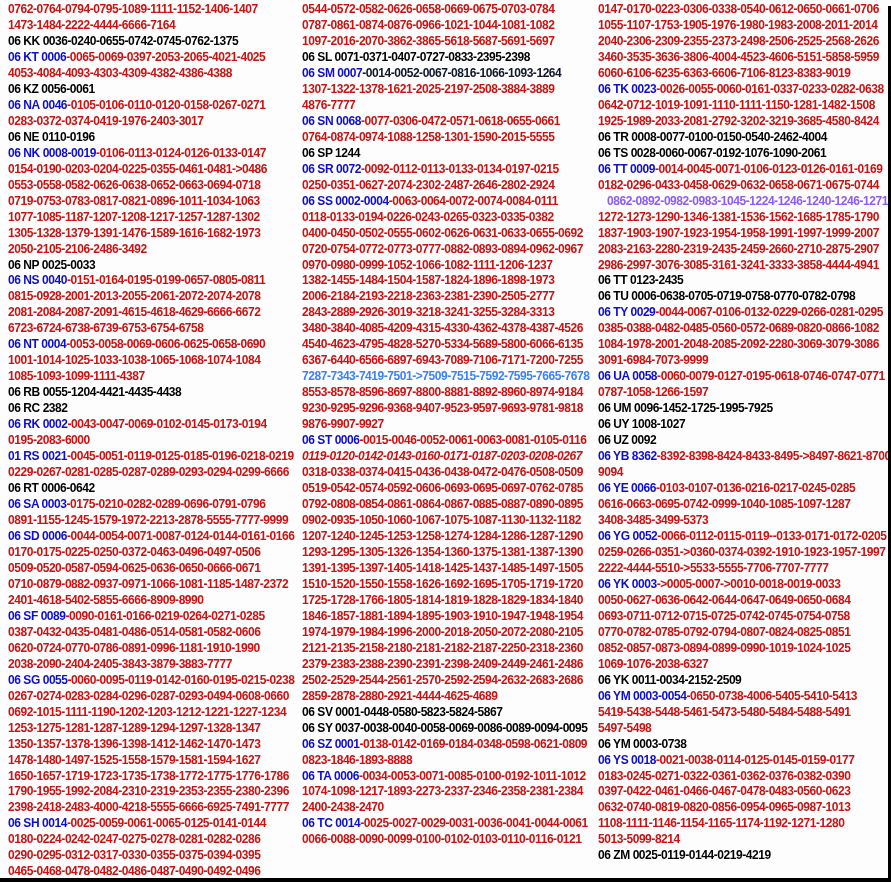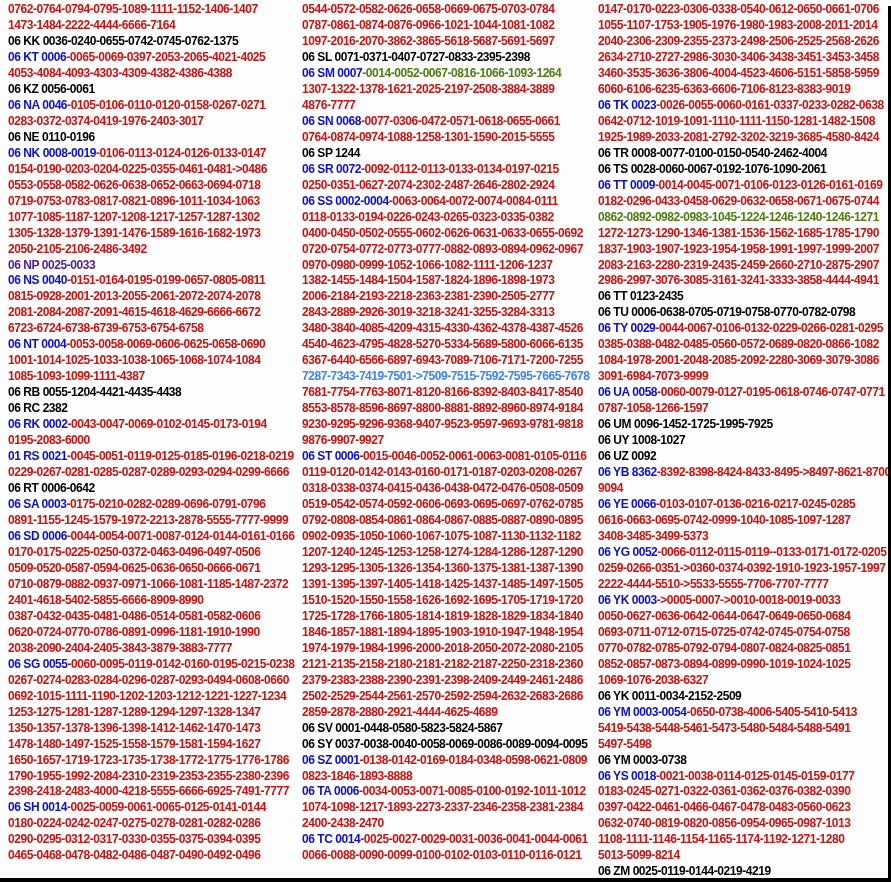--- a/index.html
+++ b/index.html
@@ -49,21 +49,21 @@
       <div class="line"><span style="color: rgb(14, 14, 203);">06 NA 0046</span><span style="color: rgb(203, 18, 18);">-0105-0106-0110-0120-0158-0267-0271</span></div>
       <div class="line"><span style="color: rgb(203, 18, 18);">0283-0372-0374-0419-1976-2403-3017</span></div>
       <div class="line"><span style="color: rgb(0, 0, 0);">06 NE 0110-0196</span></div>
       <div class="line"><span style="color: rgb(14, 14, 203);">06 NK 0008-0019</span><span style="color: rgb(203, 18, 18);">-0106-0113-0124-0126-0133-0147</span></div>
       <div class="line"><span style="color: rgb(203, 18, 18);">0154-0190-0203-0204-0225-0355-0461-0481-&gt;0486</span></div>
       <div class="line"><span style="color: rgb(203, 18, 18);">0553-0558-0582-0626-0638-0652-0663-0694-0718</span></div>
       <div class="line"><span style="color: rgb(203, 18, 18);">0719-0753-0783-0817-0821-0896-1011-1034-1063</span></div>
       <div class="line"><span style="color: rgb(203, 18, 18);">1077-1085-1187-1207-1208-1217-1257-1287-1302</span></div>
       <div class="line"><span style="color: rgb(203, 18, 18);">1305-1328-1379-1391-1476-1589-1616-1682-1973</span></div>
       <div class="line"><span style="color: rgb(203, 18, 18); text-align: right;">2050-2105-2106-2486-3492</span></div>
-      <div class="line"><span style="color: #4c1d95;">06 NP 0025-0033</span></div>
+      <div class="line"><span style="color: #000000;">06 NP 0025-0033</span></div>
       <div class="line"><span style="color: rgb(14, 14, 203);">06 NS 0040</span><span style="color: rgb(203, 18, 18);">-0151-0164-0195-0199-0657-0805-0811</span></div>
       <div class="line"><span style="color: rgb(203, 18, 18);">0815-0928-2001-2013-2055-2061-2072-2074-2078</span></div>
       <div class="line"><span style="color: rgb(203, 18, 18);">2081-2084-2087-2091-4615-4618-4629-6666-6672</span></div>
       <div class="line"><span style="color: rgb(203, 18, 18);">6723-6724-6738-6739-6753-6754-6758</span></div>
       <div class="line"><span style="color: rgb(14, 14, 203);">06 NT 0004</span><span style="color: rgb(203, 18, 18);">-0053-0058-0069-0606-0625-0658-0690</span></div>
       <div class="line"><span style="color: rgb(203, 18, 18);">1001-1014-1025-1033-1038-1065-1068-1074-1084</span></div>
       <div class="line"><span style="color: rgb(203, 18, 18);">1085-1093-1099-1111-4387</span></div>
       <div class="line"><span style="color: rgb(0, 0, 0);">06 RB 0055-1204-4421-4435-4438</span></div>
       <div class="line"><span style="color: rgb(0, 0, 0);">06 RC 2382</span></div>
       <div class="line"><span style="color: rgb(14, 14, 203);">06 RK 0002</span><span style="color: rgb(203, 18, 18);">-0043-0047-0069-0102-0145-0173-0194</span></div>
@@ -71,20 +71,21 @@
       <div class="line"><span style="color: rgb(14, 14, 203);">01 RS 0021</span><span style="color: rgb(203, 18, 18);">-0045-0051-0119-0125-0185-0196-0218-0219</span></div>
       <div class="line"><span style="color: rgb(203, 18, 18);">0229-0267-0281-0285-0287-0289-0293-0294-0299-6666</span></div>
       <div class="line"><span style="color: rgb(0, 0, 0);">06 RT 0006-0642</span></div>
       <div class="line"><span style="color: rgb(14, 14, 203);">06 SA 0003</span><span style="color: rgb(203, 18, 18);">-0175-0210-0282-0289-0696-0791-0796</span></div>
       <div class="line"><span style="color: rgb(203, 18, 18);">0891-1155-1245-1579-1972-2213-2878-5555-7777-9999</span></div>
       <div class="line"><span style="color: rgb(14, 14, 203);">06 SD 0006</span><span style="color: rgb(203, 18, 18);">-0044-0054-0071-0087-0124-0144-0161-0166</span></div>
       <div class="line"><span style="color: rgb(203, 18, 18);">0170-0175-0225-0250-0372-0463-0496-0497-0506</span></div>
       <div class="line"><span style="color: rgb(203, 18, 18);">0509-0520-0587-0594-0625-0636-0650-0666-0671</span></div>
       <div class="line"><span style="color: rgb(203, 18, 18);">0710-0879-0882-0937-0971-1066-1081-1185-1487-2372</span></div>
       <div class="line"><span style="color: rgb(203, 18, 18);">2401-4618-5402-5855-6666-8909-8990</span></div>
+      <div class="line"><span style="color: rgb(14, 14, 203);">06 SF 0089</span><span style="color: rgb(203, 18, 18);">-0090-0161-0166-0219-0264-0271-0285</span></div>
       <div class="line"><span style="color: rgb(203, 18, 18);">0387-0432-0435-0481-0486-0514-0581-0582-0606</span></div>
       <div class="line"><span style="color: rgb(203, 18, 18);">0620-0724-0770-0786-0891-0996-1181-1910-1990</span></div>
       <div class="line"><span style="color: rgb(203, 18, 18);">2038-2090-2404-2405-3843-3879-3883-7777</span></div>
       <div class="line"><span style="color: rgb(14, 14, 203);">06 SG 0055</span><span style="color: rgb(203, 18, 18);">-0060-0095-0119-0142-0160-0195-0215-0238</span></div>
       <div class="line"><span style="color: rgb(203, 18, 18);">0267-0274-0283-0284-0296-0287-0293-0494-0608-0660</span></div>
       <div class="line"><span style="color: rgb(203, 18, 18);">0692-1015-1111-1190-1202-1203-1212-1221-1227-1234</span></div>
       <div class="line"><span style="color: rgb(203, 18, 18);">1253-1275-1281-1287-1289-1294-1297-1328-1347</span></div>
       <div class="line"><span style="color: rgb(203, 18, 18);">1350-1357-1378-1396-1398-1412-1462-1470-1473</span></div>
       <div class="line"><span style="color: rgb(203, 18, 18);">1478-1480-1497-1525-1558-1579-1581-1594-1627</span></div>
       <div class="line"><span style="color: rgb(203, 18, 18);">1650-1657-1719-1723-1735-1738-1772-1775-1776-1786</span></div>
@@ -93,46 +94,45 @@
       <div class="line"><span style="color: rgb(14, 14, 203);">06 SH 0014</span><span style="color: rgb(203, 18, 18);">-0025-0059-0061-0065-0125-0141-0144</span></div>
       <div class="line"><span style="color: rgb(203, 18, 18);">0180-0224-0242-0247-0275-0278-0281-0282-0286</span></div>
       <div class="line"><span style="color: rgb(203, 18, 18);">0290-0295-0312-0317-0330-0355-0375-0394-0395</span></div>
       <div class="line"><span style="color: rgb(203, 18, 18);">0465-0468-0478-0482-0486-0487-0490-0492-0496</span></div>
     </div>
   <div id="col2" class="col">
       <div class="line"><span style="color: rgb(203, 18, 18);">0544-0572-0582-0626-0658-0669-0675-0703-0784</span></div>
       <div class="line"><span style="color: rgb(203, 18, 18);">0787-0861-0874-0876-0966-1021-1044-1081-1082</span></div>
       <div class="line"><span style="color: rgb(203, 18, 18);">1097-2016-2070-3862-3865-5618-5687-5691-5697</span></div>
       <div class="line"><span style="color: rgb(0, 0, 0);">06 SL 0071-0371-0407-0727-0833-2395-2398</span></div>
-      <div class="line"><span style="color: rgb(14, 14, 203);">06 SM 0007</span><span style="color: #4d7c0f; margin-top: 8px;">-0014-0052-0067-0816-1066-1093-1264</span></div>
+      <div class="line"><span style="color: rgb(14, 14, 203);">06 SM 0007</span><span style="color: #0f172a; margin-top: 8px;">-0014-0052-0067-0816-1066-1093-1264</span></div>
       <div class="line"><span style="color: rgb(203, 18, 18);">1307-1322-1378-1621-2025-2197-2508-3884-3889</span></div>
       <div class="line"><span style="color: rgb(203, 18, 18);">4876-7777</span></div>
       <div class="line"><span style="color: rgb(14, 14, 203);">06 SN 0068</span><span style="color: rgb(203, 18, 18);">-0077-0306-0472-0571-0618-0655-0661</span></div>
       <div class="line"><span style="color: rgb(203, 18, 18);">0764-0874-0974-1088-1258-1301-1590-2015-5555</span></div>
       <div class="line"><span style="color: rgb(0, 0, 0);">06 SP 1244</span></div>
       <div class="line"><span style="color: rgb(14, 14, 203);">06 SR 0072</span><span style="color: rgb(203, 18, 18);">-0092-0112-0113-0133-0134-0197-0215</span></div>
       <div class="line"><span style="color: rgb(203, 18, 18);">0250-0351-0627-2074-2302-2487-2646-2802-2924</span></div>
       <div class="line"><span style="color: rgb(14, 14, 203);">06 SS 0002-0004</span><span style="color: rgb(203, 18, 18);">-0063-0064-0072-0074-0084-0111</span></div>
       <div class="line"><span style="color: rgb(203, 18, 18);">0118-0133-0194-0226-0243-0265-0323-0335-0382</span></div>
       <div class="line"><span style="color: rgb(203, 18, 18);">0400-0450-0502-0555-0602-0626-0631-0633-0655-0692</span></div>
       <div class="line"><span style="color: rgb(203, 18, 18);">0720-0754-0772-0773-0777-0882-0893-0894-0962-0967</span></div>
       <div class="line"><span style="color: rgb(203, 18, 18);">0970-0980-0999-1052-1066-1082-1111-1206-1237</span></div>
       <div class="line"><span style="color: rgb(203, 18, 18);">1382-1455-1484-1504-1587-1824-1896-1898-1973</span></div>
       <div class="line"><span style="color: rgb(203, 18, 18);">2006-2184-2193-2218-2363-2381-2390-2505-2777</span></div>
       <div class="line"><span style="color: rgb(203, 18, 18);">2843-2889-2926-3019-3218-3241-3255-3284-3313</span></div>
       <div class="line"><span style="color: rgb(203, 18, 18);">3480-3840-4085-4209-4315-4330-4362-4378-4387-4526</span></div>
       <div class="line"><span style="color: rgb(203, 18, 18);">4540-4623-4795-4828-5270-5334-5689-5800-6066-6135</span></div>
       <div class="line"><span style="color: rgb(203, 18, 18);">6367-6440-6566-6897-6943-7089-7106-7171-7200-7255</span></div>
       <div class="line"><span style="color: #3b82f6;">7287-7343-7419-7501-&gt;7509-7515-7592-7595-7665-7678</span></div>
-      <div class="line"><span style="color: rgb(203, 18, 18);">7681-7754-7763-8071-8120-8166-8392-8403-8417-8540</span></div>
       <div class="line"><span style="color: rgb(203, 18, 18);">8553-8578-8596-8697-8800-8881-8892-8960-8974-9184</span></div>
       <div class="line"><span style="color: rgb(203, 18, 18);">9230-9295-9296-9368-9407-9523-9597-9693-9781-9818</span></div>
       <div class="line"><span style="color: rgb(203, 18, 18);">9876-9907-9927</span></div>
       <div class="line"><span style="color: rgb(14, 14, 203);">06 ST 0006</span><span style="color: rgb(203, 18, 18);">-0015-0046-0052-0061-0063-0081-0105-0116</span></div>
-      <div class="line"><span style="color: rgb(203, 18, 18);">0119-0120-0142-0143-0160-0171-0187-0203-0208-0267</span></div>
+      <div class="line"><span style="color: rgb(203, 18, 18); font-style: italic;">0119-0120-0142-0143-0160-0171-0187-0203-0208-0267</span></div>
       <div class="line"><span style="color: rgb(203, 18, 18);">0318-0338-0374-0415-0436-0438-0472-0476-0508-0509</span></div>
       <div class="line"><span style="color: rgb(203, 18, 18);">0519-0542-0574-0592-0606-0693-0695-0697-0762-0785</span></div>
       <div class="line"><span style="color: rgb(203, 18, 18);">0792-0808-0854-0861-0864-0867-0885-0887-0890-0895</span></div>
       <div class="line"><span style="color: rgb(203, 18, 18);">0902-0935-1050-1060-1067-1075-1087-1130-1132-1182</span></div>
       <div class="line"><span style="color: rgb(203, 18, 18);">1207-1240-1245-1253-1258-1274-1284-1286-1287-1290</span></div>
       <div class="line"><span style="color: rgb(203, 18, 18);">1293-1295-1305-1326-1354-1360-1375-1381-1387-1390</span></div>
       <div class="line"><span style="color: rgb(203, 18, 18);">1391-1395-1397-1405-1418-1425-1437-1485-1497-1505</span></div>
       <div class="line"><span style="color: rgb(203, 18, 18);">1510-1520-1550-1558-1626-1692-1695-1705-1719-1720</span></div>
       <div class="line"><span style="color: rgb(203, 18, 18);">1725-1728-1766-1805-1814-1819-1828-1829-1834-1840</span></div>
       <div class="line"><span style="color: rgb(203, 18, 18);">1846-1857-1881-1894-1895-1903-1910-1947-1948-1954</span></div>
@@ -148,31 +148,30 @@
       <div class="line"><span style="color: rgb(14, 14, 203);">06 TA 0006</span><span style="color: rgb(203, 18, 18);">-0034-0053-0071-0085-0100-0192-1011-1012</span></div>
       <div class="line"><span style="color: rgb(203, 18, 18);">1074-1098-1217-1893-2273-2337-2346-2358-2381-2384</span></div>
       <div class="line"><span style="color: rgb(203, 18, 18);">2400-2438-2470</span></div>
       <div class="line"><span style="color: rgb(14, 14, 203);">06 TC 0014</span><span style="color: rgb(203, 18, 18);">-0025-0027-0029-0031-0036-0041-0044-0061</span></div>
       <div class="line"><span style="color: rgb(203, 18, 18);">0066-0088-0090-0099-0100-0102-0103-0110-0116-0121</span></div>
     </div>
   <div id="col3" class="col">
       <div class="line"><span style="color: rgb(203, 18, 18);">0147-0170-0223-0306-0338-0540-0612-0650-0661-0706</span></div>
       <div class="line"><span style="color: rgb(203, 18, 18);">1055-1107-1753-1905-1976-1980-1983-2008-2011-2014</span></div>
       <div class="line"><span style="color: rgb(203, 18, 18);">2040-2306-2309-2355-2373-2498-2506-2525-2568-2626</span></div>
-      <div class="line"><span style="color: rgb(203, 18, 18);">2634-2710-2727-2986-3030-3406-3438-3451-3453-3458</span></div>
       <div class="line"><span style="color: rgb(203, 18, 18);">3460-3535-3636-3806-4004-4523-4606-5151-5858-5959</span></div>
       <div class="line"><span style="color: rgb(203, 18, 18);">6060-6106-6235-6363-6606-7106-8123-8383-9019</span></div>
       <div class="line"><span style="color: rgb(14, 14, 203);">06 TK 0023</span><span style="color: rgb(203, 18, 18);">-0026-0055-0060-0161-0337-0233-0282-0638</span></div>
       <div class="line"><span style="color: rgb(203, 18, 18);">0642-0712-1019-1091-1110-1111-1150-1281-1482-1508</span></div>
       <div class="line"><span style="color: rgb(203, 18, 18);">1925-1989-2033-2081-2792-3202-3219-3685-4580-8424</span></div>
       <div class="line"><span style="color: rgb(0, 0, 0);">06 TR 0008-0077-0100-0150-0540-2462-4004</span></div>
       <div class="line"><span style="color: rgb(0, 0, 0);">06 TS 0028-0060-0067-0192-1076-1090-2061</span></div>
       <div class="line"><span style="color: rgb(14, 14, 203);">06 TT 0009</span><span style="color: rgb(203, 18, 18);">-0014-0045-0071-0106-0123-0126-0161-0169</span></div>
       <div class="line"><span style="color: rgb(203, 18, 18);">0182-0296-0433-0458-0629-0632-0658-0671-0675-0744</span></div>
-      <div class="line"><span style="color: #4d7c0f;">0862-0892-0982-0983-1045-1224-1246-1240-1246-1271</span></div>
+      <div class="line"><span style="color: #8b5cf6; margin-left: 9px;">0862-0892-0982-0983-1045-1224-1246-1240-1246-1271</span></div>
       <div class="line"><span style="color: rgb(203, 18, 18);">1272-1273-1290-1346-1381-1536-1562-1685-1785-1790</span></div>
       <div class="line"><span style="color: rgb(203, 18, 18);">1837-1903-1907-1923-1954-1958-1991-1997-1999-2007</span></div>
       <div class="line"><span style="color: rgb(203, 18, 18);">2083-2163-2280-2319-2435-2459-2660-2710-2875-2907</span></div>
       <div class="line"><span style="color: rgb(203, 18, 18);">2986-2997-3076-3085-3161-3241-3333-3858-4444-4941</span></div>
       <div class="line"><span style="color: rgb(0, 0, 0);">06 TT 0123-2435</span></div>
       <div class="line"><span style="color: rgb(0, 0, 0);">06 TU 0006-0638-0705-0719-0758-0770-0782-0798</span></div>
       <div class="line"><span style="color: rgb(14, 14, 203);">06 TY 0029</span><span style="color: rgb(203, 18, 18);">-0044-0067-0106-0132-0229-0266-0281-0295</span></div>
       <div class="line"><span style="color: rgb(203, 18, 18);">0385-0388-0482-0485-0560-0572-0689-0820-0866-1082</span></div>
       <div class="line"><span style="color: rgb(203, 18, 18);">1084-1978-2001-2048-2085-2092-2280-3069-3079-3086</span></div>
       <div class="line"><span style="color: rgb(203, 18, 18);">3091-6984-7073-9999</span></div>

